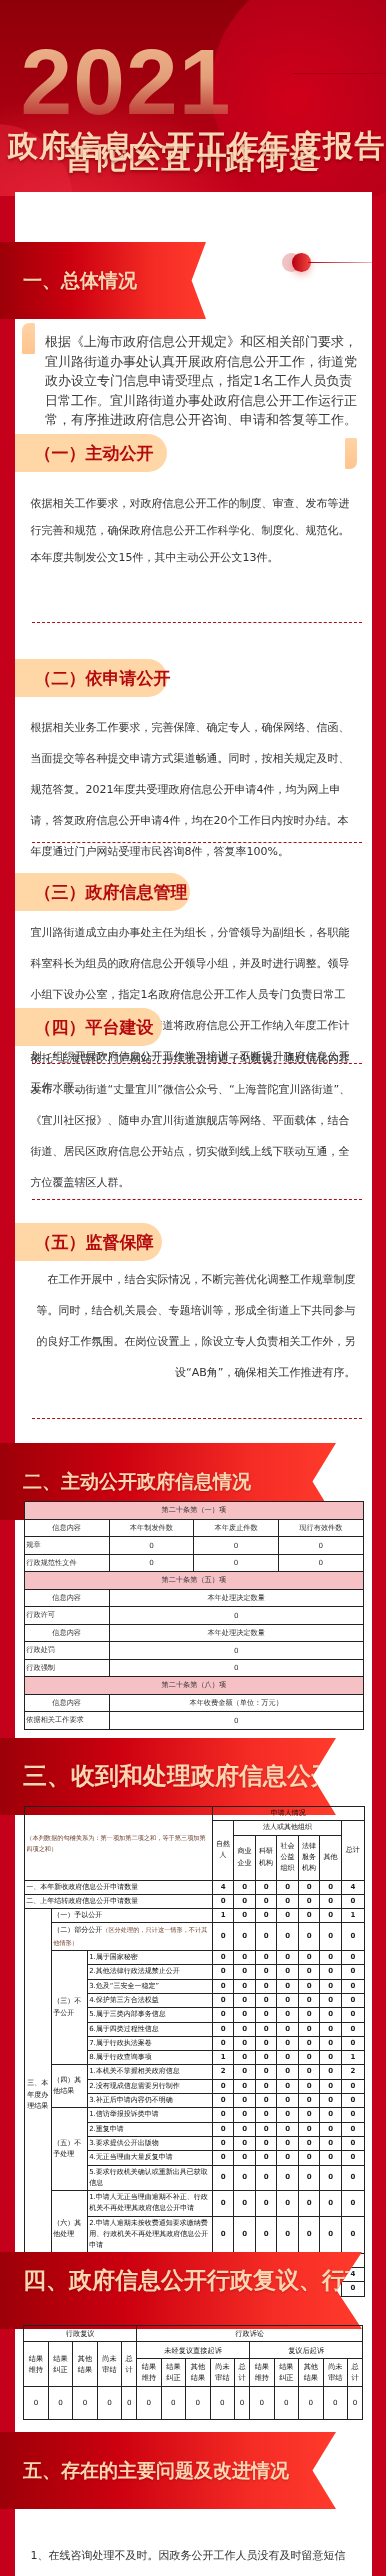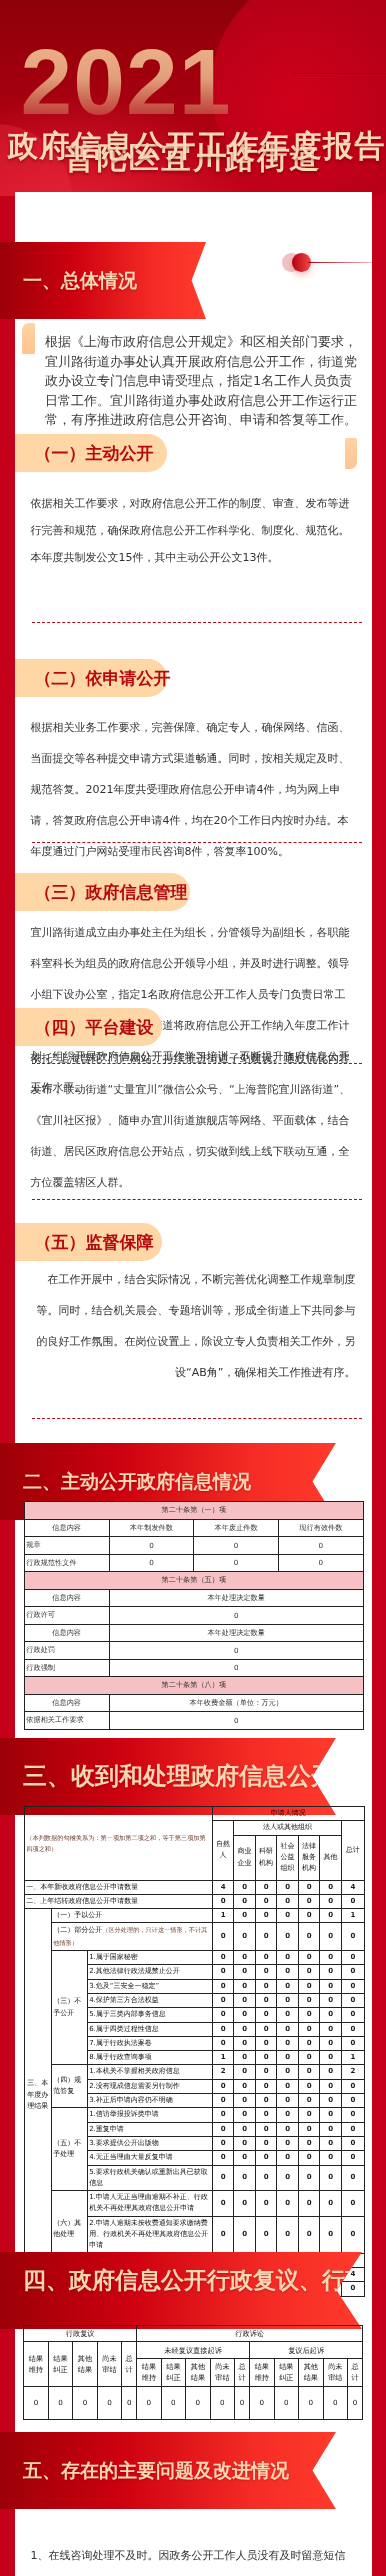--- a/index.html
+++ b/index.html
@@ -407,21 +407,21 @@
             <td class="left">8.属于行政查询事项</td>
             <td class="num">1</td>
             <td class="num">0</td>
             <td class="num">0</td>
             <td class="num">0</td>
             <td class="num">0</td>
             <td class="num">0</td>
             <td class="num">1</td>
           </tr>
           <tr>
-            <td rowspan="3" class="left">（四）规范答复</td>
+            <td rowspan="3" class="left">（四）其他结果</td>
             <td class="left">1.本机关不掌握相关政府信息</td>
             <td class="num">2</td>
             <td class="num">0</td>
             <td class="num">0</td>
             <td class="num">0</td>
             <td class="num">0</td>
             <td class="num">0</td>
             <td class="num">2</td>
           </tr>
           <tr>

